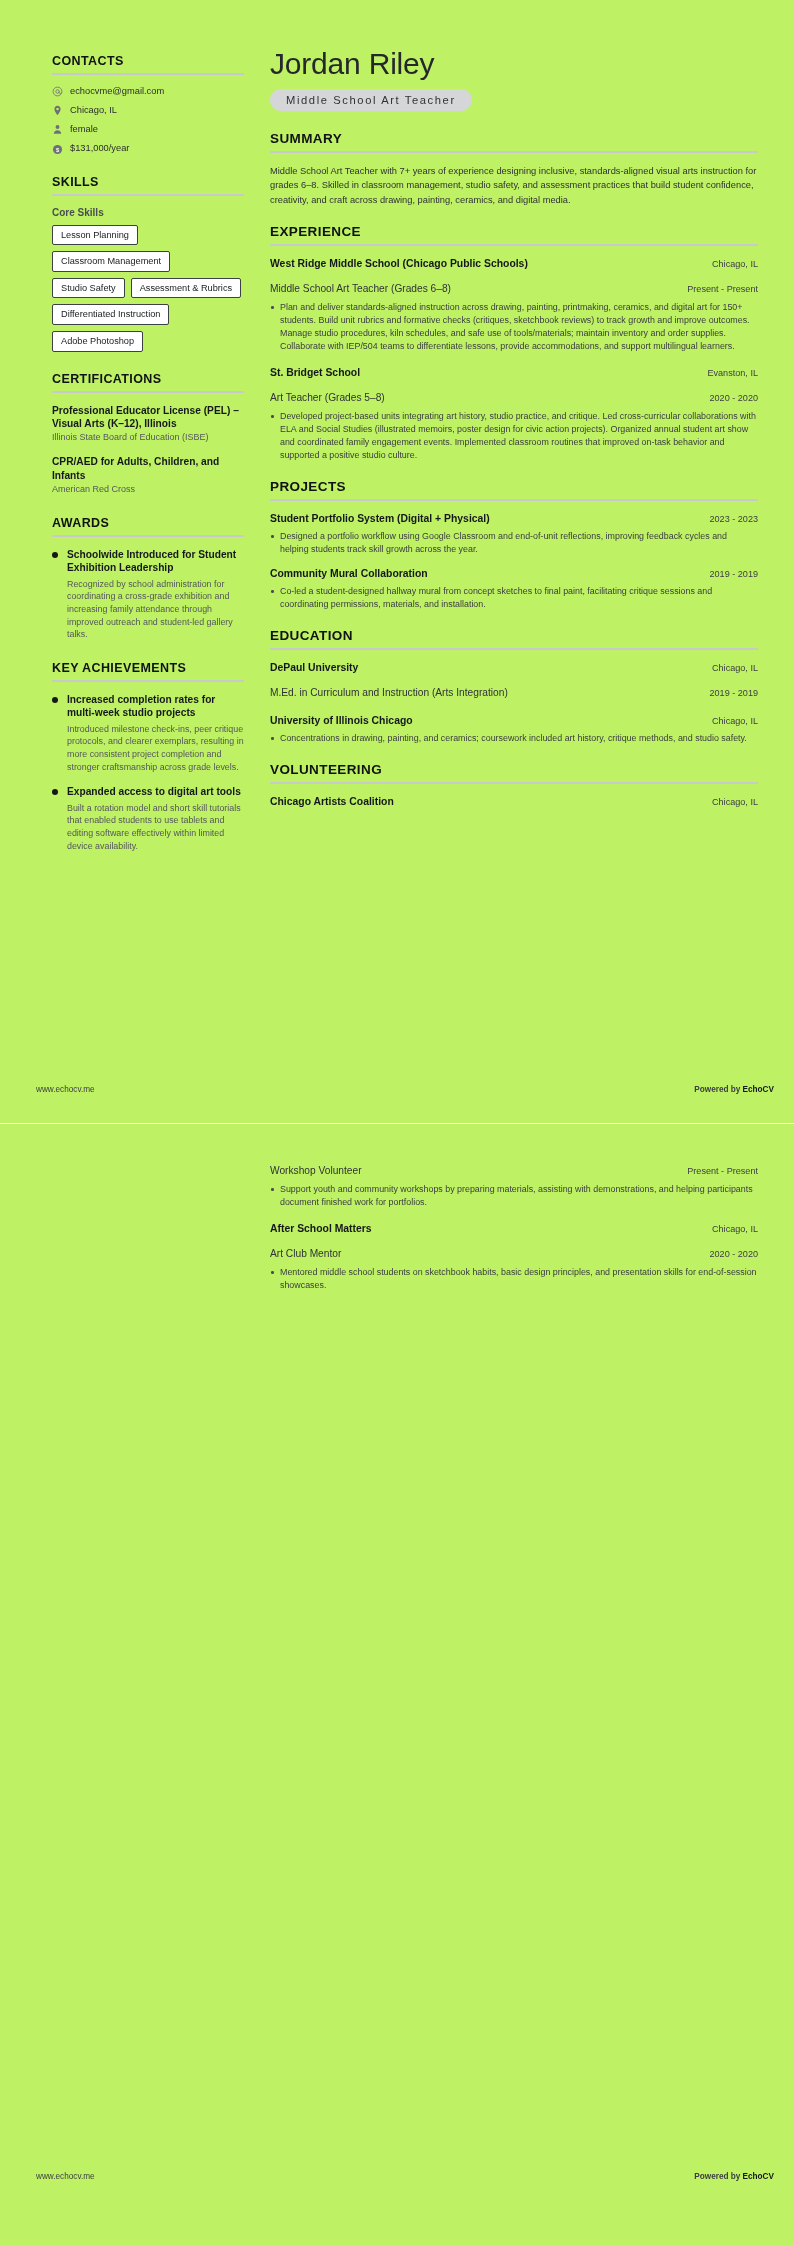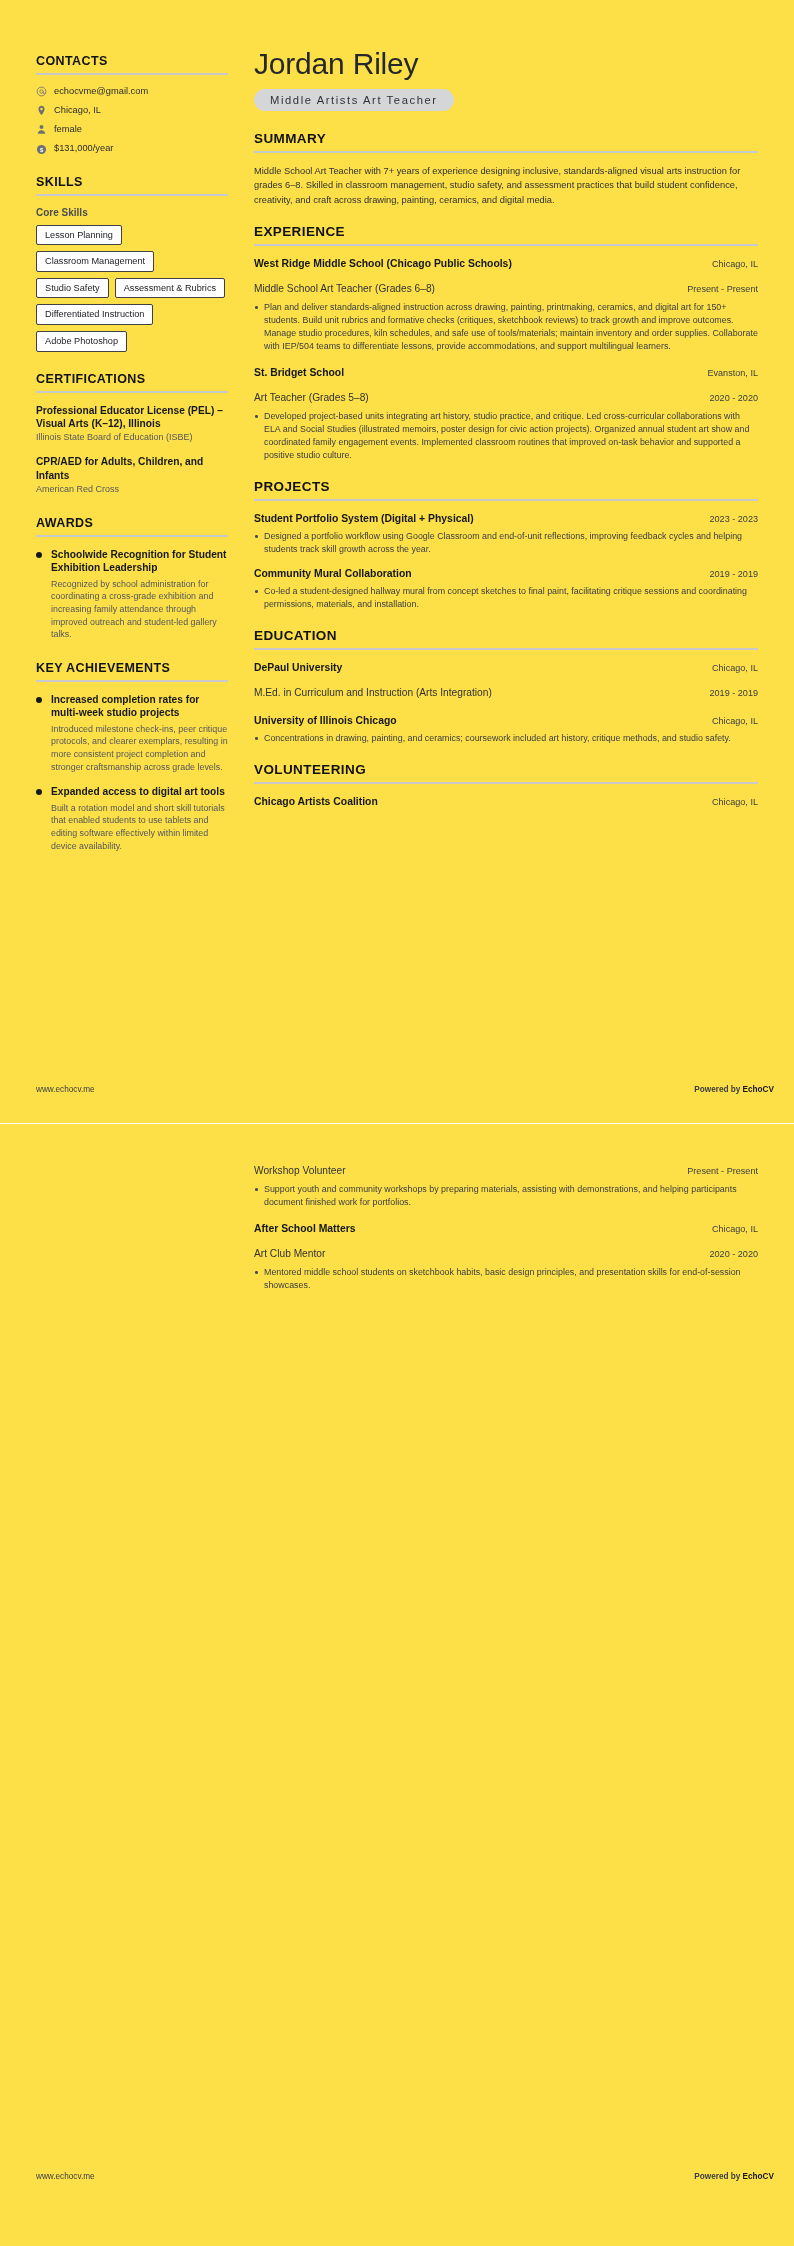--- a/index.html
+++ b/index.html
@@ -9,22 +9,22 @@
     background: #ffffff;
     font-family: "Liberation Sans", sans-serif;
     color: #1f2023;
     -webkit-font-smoothing: antialiased;
   }
 
   .page {
     position: relative;
     width: 794px;
     min-height: 1123px;
-    background: #fde047;
-    padding: 40px 36px 0 36px;
+    background: #bef264;
+    padding: 40px 36px 0 52px;
   }
   .page + .page { border-top: 1px solid #ffffff; }
 
   .cols { display: flex; align-items: flex-start; gap: 26px; }
   .left  { width: 192px; flex: 0 0 192px; padding-top: 14px; }
   .right { flex: 1 1 auto; min-width: 0; }
 
   
   .sec-title {
     font-size: 13.5px;
@@ -231,21 +231,21 @@
           <div class="cert-issuer">American Red Cross</div>
         </div>
       </div>
 
       <div class="left-sec">
         <div class="sec-title">AWARDS</div>
         <div class="sec-rule"></div>
         <div class="bitem">
           <span class="bdot"></span>
           <span class="btext">
-            <span class="btitle" style="display:block">Schoolwide Recognition for Student Exhibition Leadership</span>
+            <span class="btitle" style="display:block">Schoolwide Introduced for Student Exhibition Leadership</span>
             <span class="bdesc" style="display:block">Recognized by school administration for coordinating a cross-grade exhibition and increasing family attendance through improved outreach and student-led gallery talks.</span>
           </span>
         </div>
       </div>
 
       <div class="left-sec">
         <div class="sec-title">KEY ACHIEVEMENTS</div>
         <div class="sec-rule"></div>
 
         <div class="bitem">
@@ -262,21 +262,21 @@
             <span class="bdesc" style="display:block">Built a rotation model and short skill tutorials that enabled students to use tablets and editing software effectively within limited device availability.</span>
           </span>
         </div>
       </div>
     </div>
 
     <div class="right">
 
       <div class="header-block">
         <h1 class="name">Jordan Riley</h1>
-        <span class="title-pill">Middle Artists Art Teacher</span>
+        <span class="title-pill">Middle School Art Teacher</span>
       </div>
 
       <div class="right-sec">
         <div class="sec-title">SUMMARY</div>
         <div class="sec-rule"></div>
         <div class="summary">Middle School Art Teacher with 7+ years of experience designing inclusive, standards-aligned visual arts instruction for grades 6–8. Skilled in classroom management, studio safety, and assessment practices that build student confidence, creativity, and craft across drawing, painting, ceramics, and digital media.</div>
       </div>
 
       <div class="right-sec">
         <div class="sec-title">EXPERIENCE</div>

